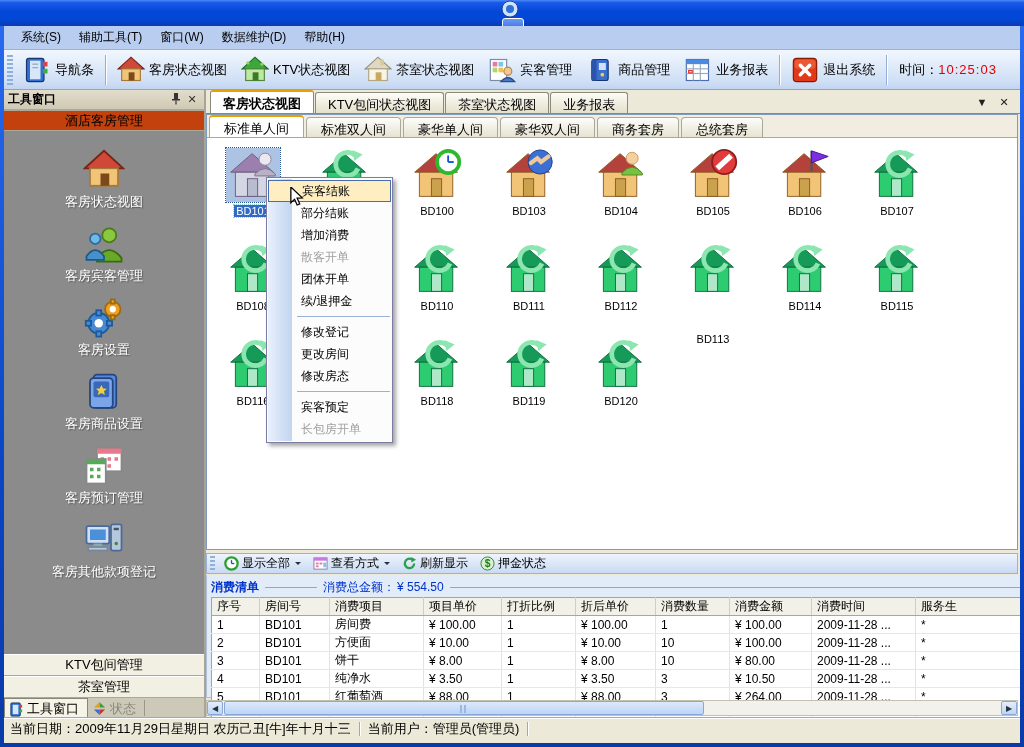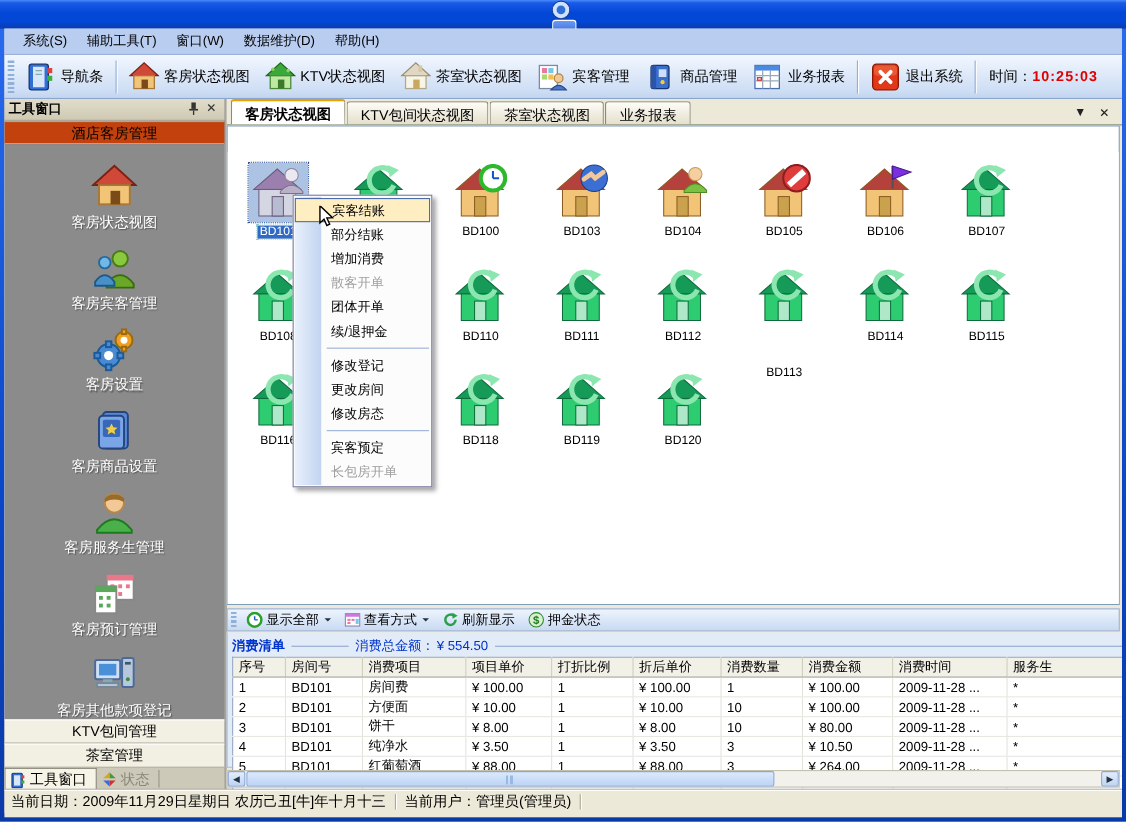--- a/index.html
+++ b/index.html
@@ -24,21 +24,21 @@
   .toolbar { position:absolute; left:0; right:0; top:24px; height:40px;
     background:linear-gradient(180deg,#f2f7fe,#cfdff5 80%,#c2d5ef);
     display:flex; align-items:center; border-bottom:1px solid #8aa6cc; }
   .grip { width:6px; height:30px; margin:0 3px;
     background:repeating-linear-gradient(180deg,#8fb0da 0 2px,transparent 2px 4px); }
   .tb-btn { display:flex; align-items:center; gap:4px; padding:3px 6px; height:36px;
     border:1px solid transparent; border-radius:2px; font-size:13px; }
   .tb-btn .ic { width:28px; height:28px; flex:none; }
   .tb-sep { width:1px; height:30px; background:#93aed4; margin:0 4px; box-shadow:1px 0 0 #fff; }
   .tb-time { font-size:13px; padding:0 8px; white-space:nowrap; }
-  .tb-time b { color:#e00000; font-weight:bold; letter-spacing:1px; }
+  .tb-time b { color:#e00000; font-weight:normal; letter-spacing:1px; }
 
   
   .sidebar { position:absolute; left:0; top:64px; width:202px; height:608px;
     border-right:2px solid #a8a49a; background:#8b8b8b; display:flex; flex-direction:column; }
   .sb-title { height:20px; background:linear-gradient(180deg,#e2ddcb,#cfc9b4); display:flex; align-items:center;
     padding:0 4px; border-bottom:1px solid #aca899; font-weight:bold; }
   .sb-title .t { flex:1; }
   .sb-title .mini { width:16px; height:14px; text-align:center; line-height:13px; font-size:11px; color:#333; }
   .sb-section { height:21px; background:#c2410c; border:1px solid #aca899; border-left:none; border-right:none;
     text-align:center; line-height:19px; font-size:13px; }
@@ -294,28 +294,20 @@
             <span class="ic"><svg width="100%" height="100%" viewBox="0 0 24 24">
                 <rect x="6" y="2" width="13" height="19" rx="2" fill="#5a88d8" stroke="#24457e"></rect>
                 <rect x="4" y="4" width="13" height="17" rx="2" fill="#7aa6e8" stroke="#24457e"></rect>
                 <rect x="6" y="6" width="9" height="9" rx="1" fill="#3a68b8"></rect>
                 <polygon points="10.5,8 11.5,10 13.6,10.2 12,11.6 12.5,13.7 10.5,12.5 8.5,13.7 9,11.6 7.4,10.2 9.5,10" fill="#f0d040"></polygon>
               </svg></span>
             <div class="lb">客房商品设置</div>
           </div>
           <div class="sb-item">
             <span class="ic"><svg width="100%" height="100%" viewBox="0 0 24 24">
-                <circle cx="12" cy="7" r="5" fill="#f2c894" stroke="#b08850"></circle>
-                <path d="M7 4.5 q5 -4 10 0 l0 2 q-5 -2.5 -10 0 z" fill="#9a6a28"></path>
-                <path d="M3 21 q9 -11 18 0 l0 1.5 l-18 0 z" fill="#4ab04a" stroke="#1d7a1d"></path>
-              </svg></span>
-            <div class="lb">客房服务生管理</div>
-          </div>
-          <div class="sb-item">
-            <span class="ic"><svg width="100%" height="100%" viewBox="0 0 24 24">
                 <rect x="8" y="2" width="14" height="13" fill="#fff" stroke="#888"></rect>
                 <rect x="8" y="2" width="14" height="3" fill="#e8788a"></rect>
                 <g fill="#e8788a">
                   <rect x="10" y="7" width="2" height="2"></rect>
                   <rect x="14" y="7" width="2" height="2"></rect>
                   <rect x="18" y="7" width="2" height="2"></rect>
                   <rect x="10" y="11" width="2" height="2"></rect>
                   <rect x="14" y="11" width="2" height="2"></rect>
                 </g>
                 <rect x="2" y="8" width="11" height="14" fill="#fff" stroke="#888"></rect>
@@ -374,20 +366,28 @@
           <span class="mtab">KTV包间状态视图</span>
           <span class="mtab">茶室状态视图</span>
           <span class="mtab">业务报表</span>
           <span class="ts-btns">
             <span class="ts-btn">▼</span>
             <span class="ts-btn">✕</span>
           </span>
         </div>
 
       <div class="content">
+        <div class="subtabs" id="subtabs">
+            <span class="stab active">标准单人间</span>
+            <span class="stab">标准双人间</span>
+            <span class="stab">豪华单人间</span>
+            <span class="stab">豪华双人间</span>
+            <span class="stab">商务套房</span>
+            <span class="stab">总统套房</span>
+          </div>
         <div class="canvas" id="room-canvas">
             <div class="room selected" style="left: 0px; top: 10px;">
               <span class="ric"><svg width="100%" height="100%" viewBox="0 0 56 56">
                   <polygon points="4,25 27,5 50,25" fill="#9b7fae" stroke="#6a5a7a"></polygon>
     <rect x="9" y="25" width="36" height="26" fill="#d4d6e4" stroke="#6a5a7a"></rect>
     <rect x="22" y="32" width="11" height="19" fill="#b8bcd0" stroke="#6a5a7a"></rect>
                   <circle cx="41" cy="11" r="6.5" fill="#ece8f2" stroke="#8a8496"></circle>
                   <path d="M30 27 q11 -12 22 0 l0 2 l-22 0 z" fill="#b9b2c6" stroke="#79708a"></path>
                 </svg></span>
               <span class="rlb">BD101</span>

